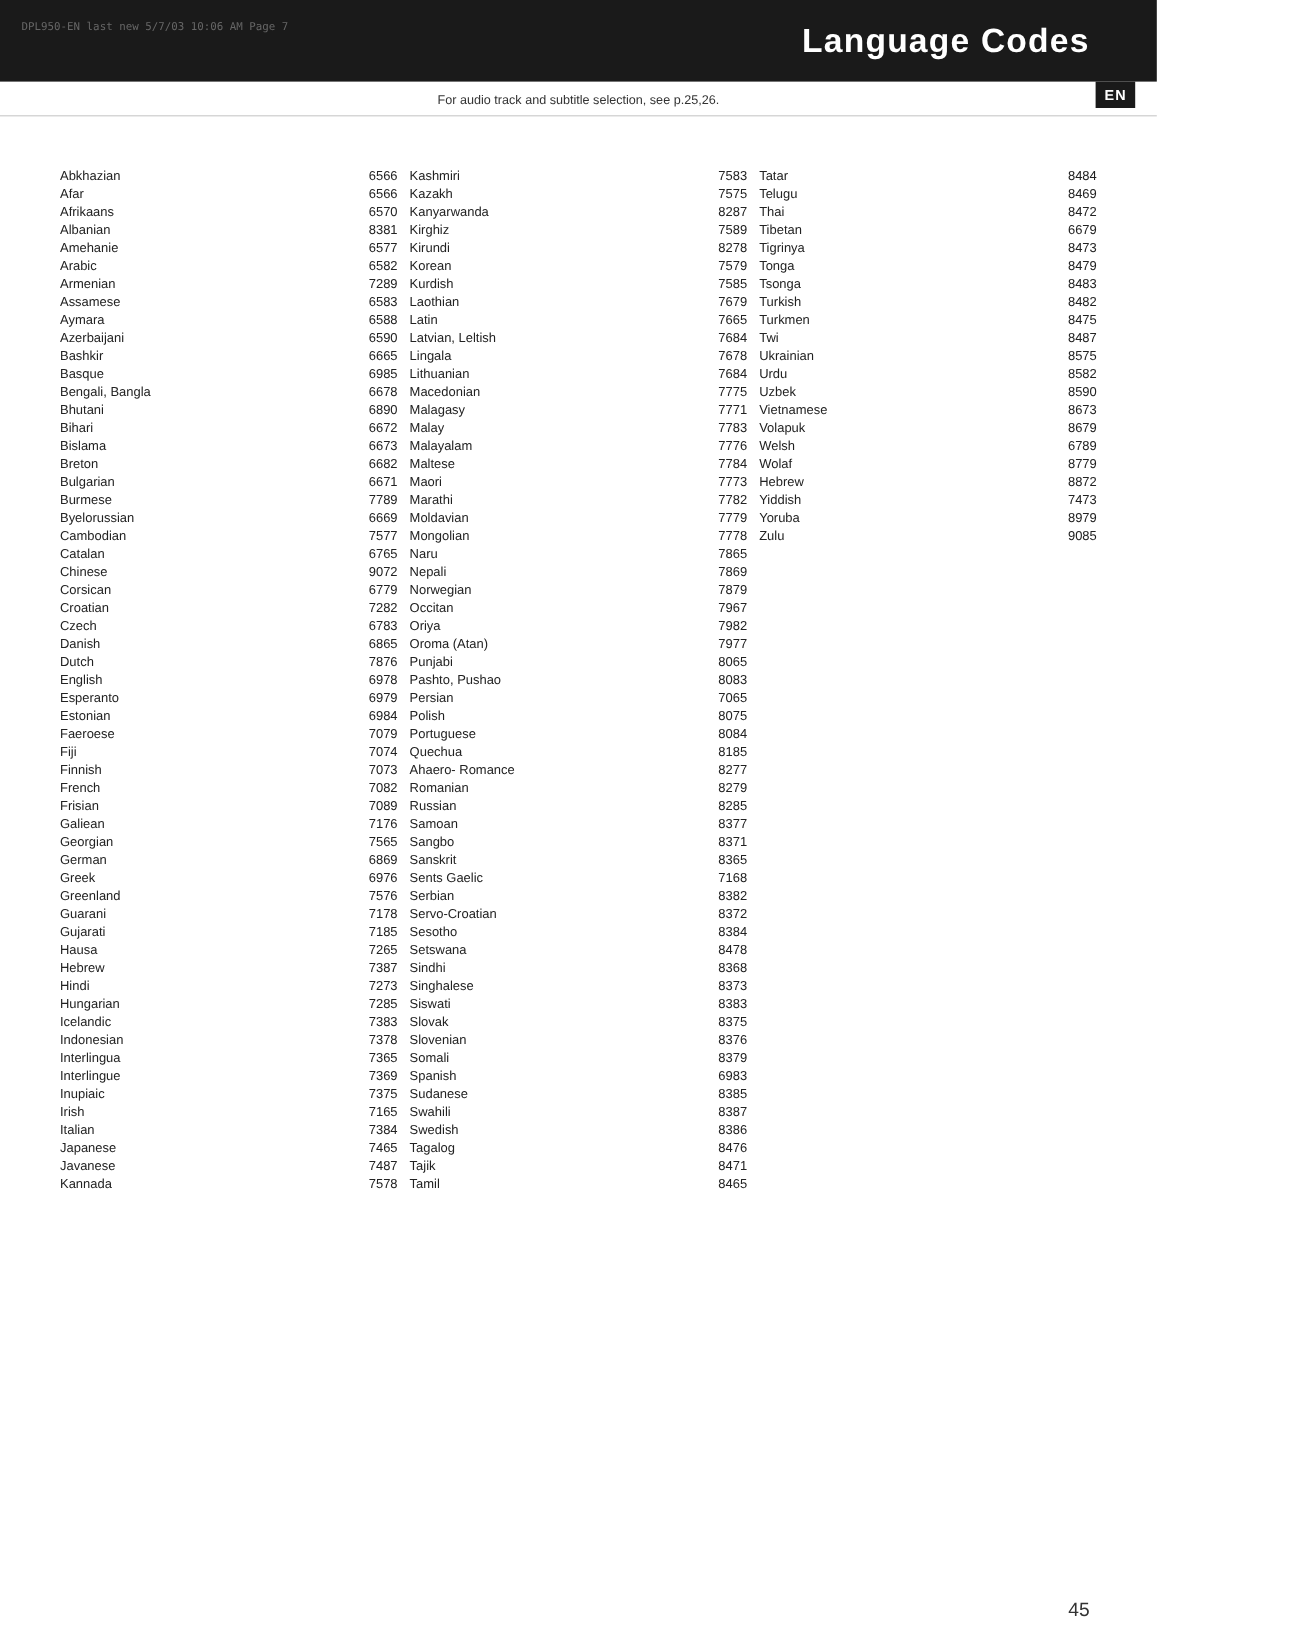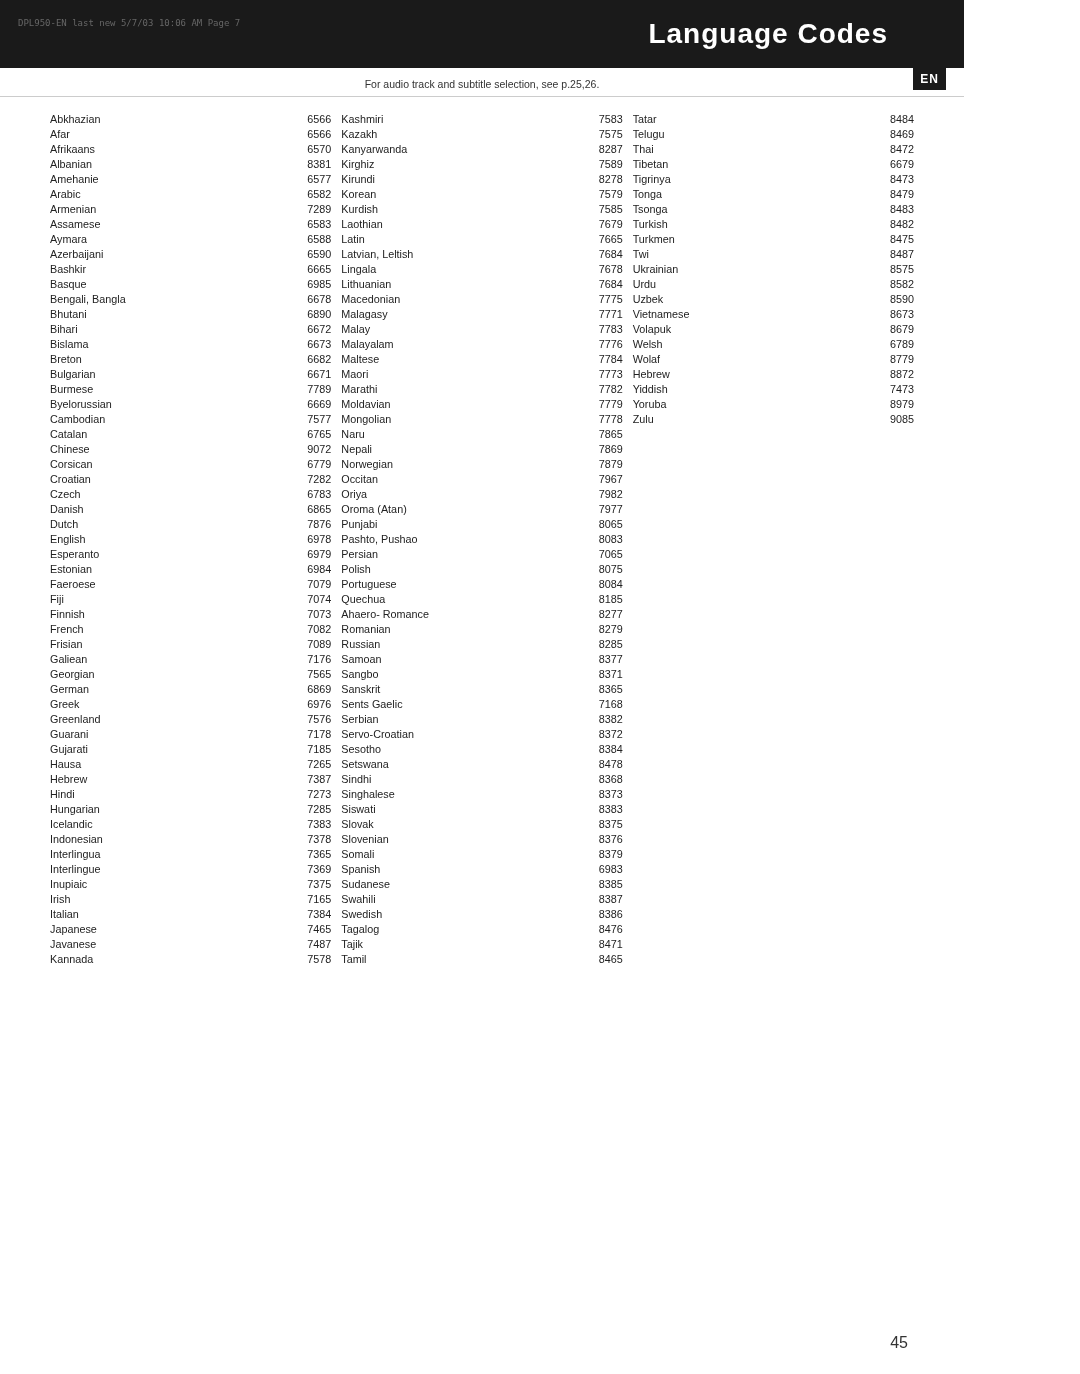--- a/index.html
+++ b/index.html
@@ -19,21 +19,21 @@
       position: relative;
       padding: 0;
       background: #fff;
     }
 
     
     .header-bar {
       background: #1a1a1a;
       color: #fff;
       text-align: right;
-      padding: 18px 76px 18px 0;
+      padding: 18px 56px 18px 0;
       margin: 0 0 0 0;
       font-size: 28px;
       font-weight: bold;
       letter-spacing: 1px;
     }
 
     .header-bar span {
       color: #fff;
     }
 
@@ -78,20 +78,21 @@
     .lang-table {
       display: flex;
       flex-direction: row;
       gap: 0;
       width: 100%;
     }
 
     .lang-col {
       flex: 1;
       padding-right: 10px;
+      margin-top: 28px;
     }
 
     .lang-col:last-child {
       padding-right: 0;
     }
 
     .lang-row {
       display: flex;
       flex-direction: row;
       justify-content: space-between;

